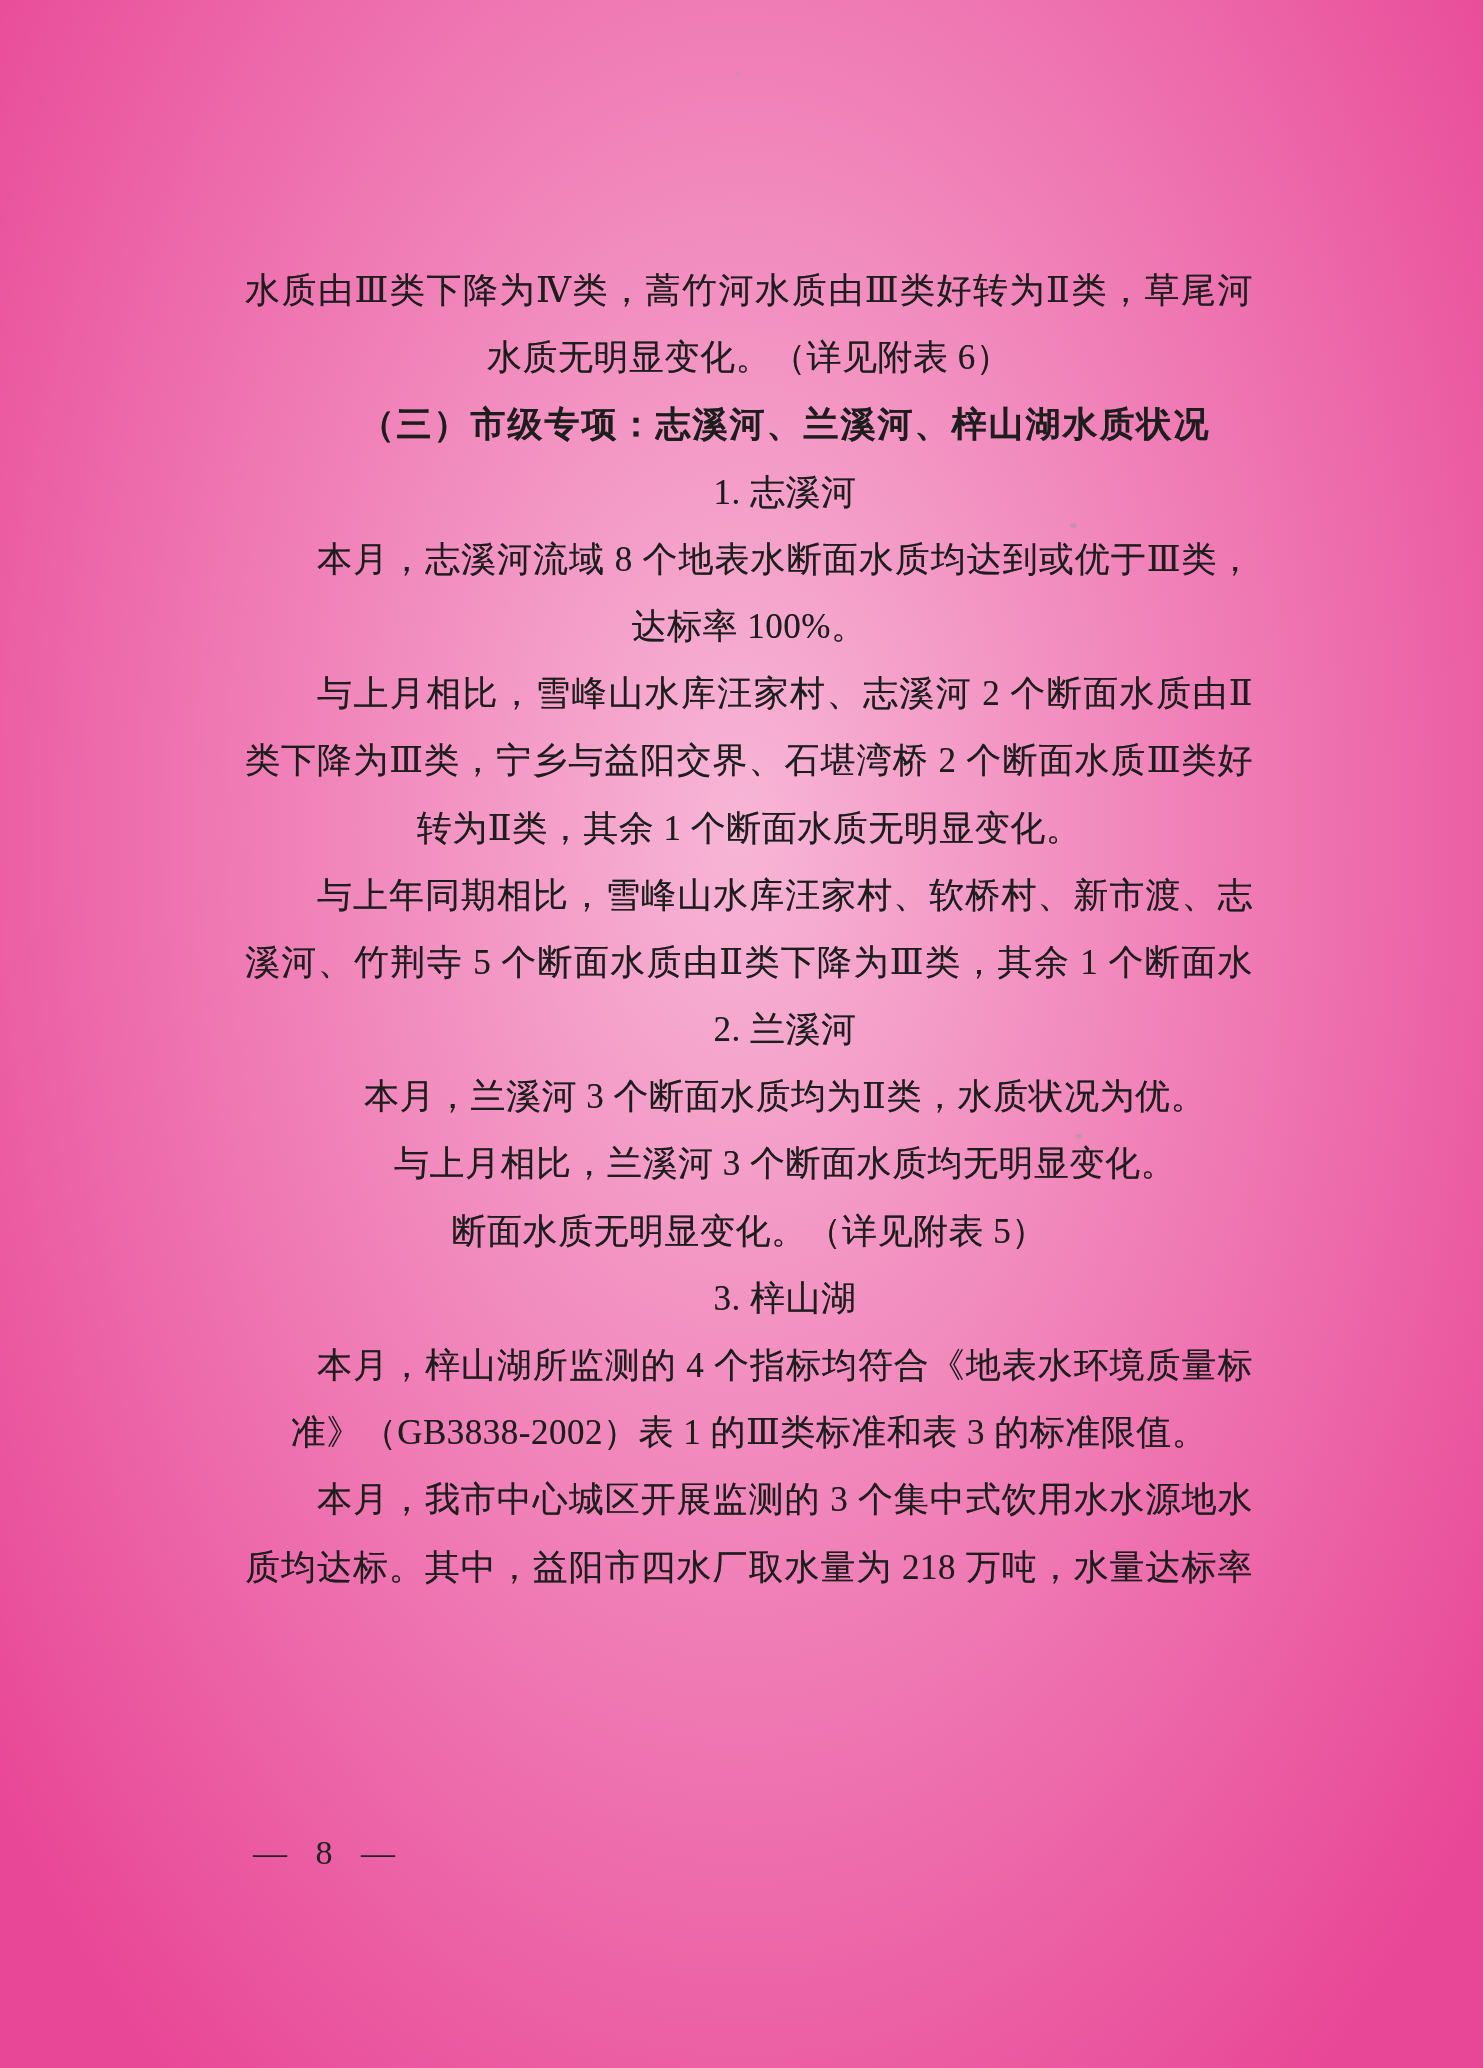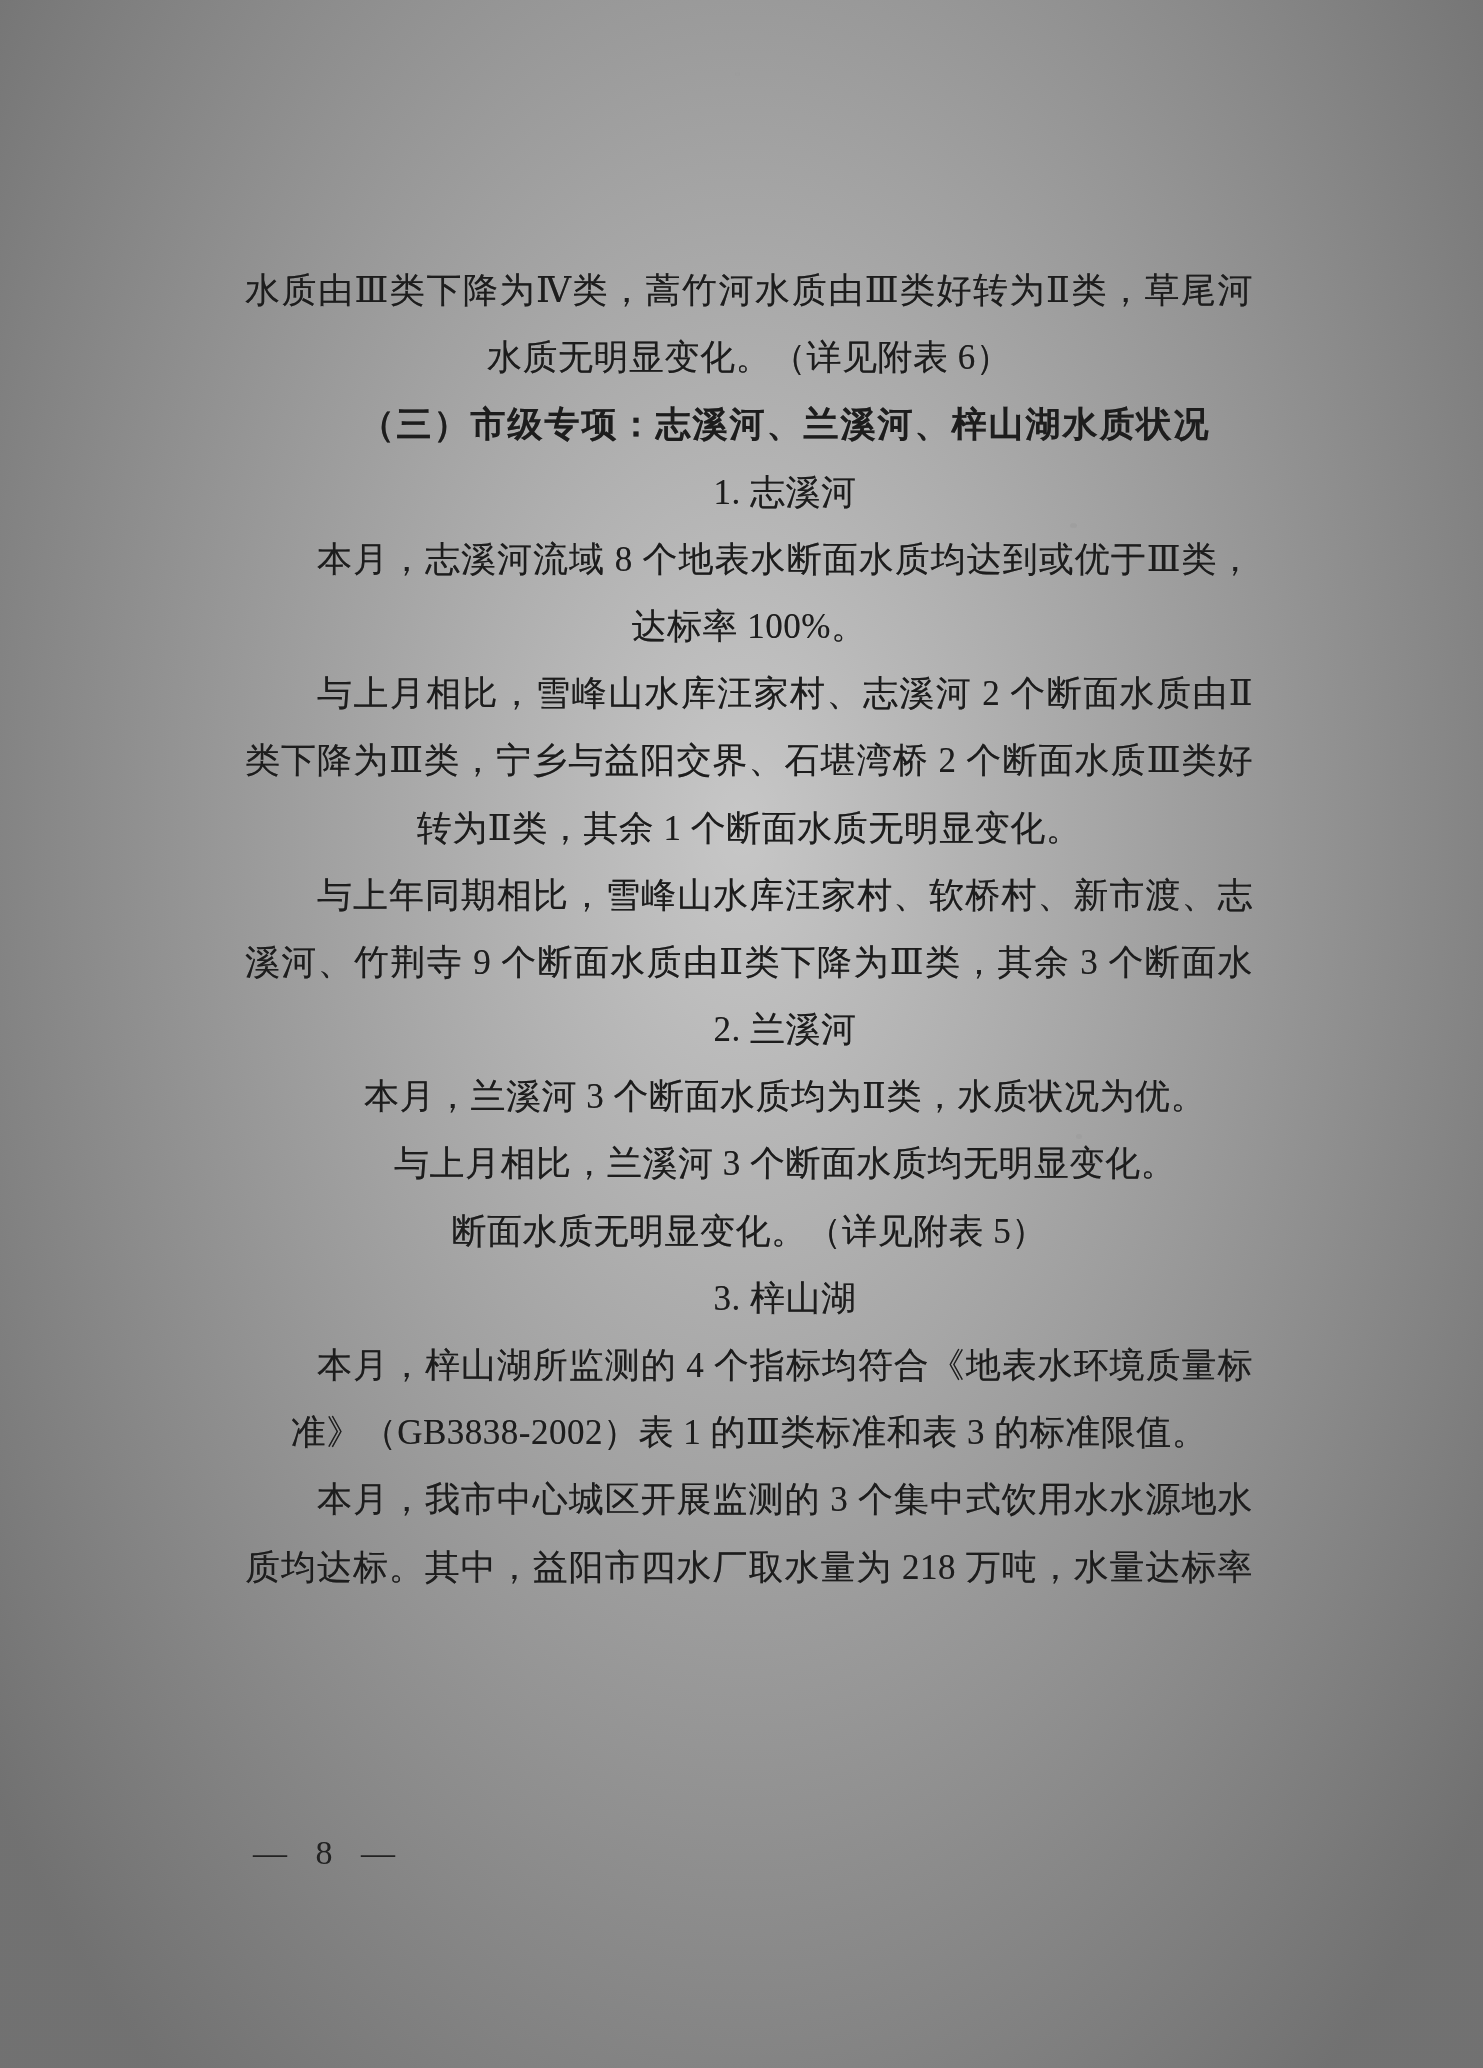--- a/index.html
+++ b/index.html
@@ -5,21 +5,21 @@
   html, body {
     margin: 0;
     padding: 0;
     background: #e9e9e9;
   }
   .page {
     position: relative;
     width: 1483px;
     height: 2068px;
     margin: 0 auto;
-    background: #737373;
+    background: #ec4899;
     overflow: hidden;
     font-family: "Liberation Serif", "DejaVu Serif", serif;
     color: #1d1d1d;
   }
   
   .page::before {
     content: "";
     position: absolute;
     inset: 0;
     background:
@@ -84,21 +84,21 @@
       <div class="line justify">水质由Ⅲ类下降为Ⅳ类，蒿竹河水质由Ⅲ类好转为Ⅱ类，草尾河</div>
       <div class="line">水质无明显变化。（详见附表 6）</div>
       <div class="line indent heading">（三）市级专项：志溪河、兰溪河、梓山湖水质状况</div>
       <div class="line indent">1. 志溪河</div>
       <div class="line indent justify">本月，志溪河流域 8 个地表水断面水质均达到或优于Ⅲ类，</div>
       <div class="line">达标率 100%。</div>
       <div class="line indent justify">与上月相比，雪峰山水库汪家村、志溪河 2 个断面水质由Ⅱ</div>
       <div class="line justify">类下降为Ⅲ类，宁乡与益阳交界、石堪湾桥 2 个断面水质Ⅲ类好</div>
       <div class="line">转为Ⅱ类，其余 1 个断面水质无明显变化。</div>
       <div class="line indent justify">与上年同期相比，雪峰山水库汪家村、软桥村、新市渡、志</div>
-      <div class="line justify">溪河、竹荆寺 9 个断面水质由Ⅱ类下降为Ⅲ类，其余 3 个断面水</div>
+      <div class="line justify">溪河、竹荆寺 5 个断面水质由Ⅱ类下降为Ⅲ类，其余 1 个断面水</div>
       <div class="line indent">2. 兰溪河</div>
       <div class="line indent">本月，兰溪河 3 个断面水质均为Ⅱ类，水质状况为优。</div>
       <div class="line indent">与上月相比，兰溪河 3 个断面水质均无明显变化。</div>
       <div class="line">断面水质无明显变化。（详见附表 5）</div>
       <div class="line indent">3. 梓山湖</div>
       <div class="line indent justify">本月，梓山湖所监测的 4 个指标均符合《地表水环境质量标</div>
       <div class="line">准》（GB3838-2002）表 1 的Ⅲ类标准和表 3 的标准限值。</div>
       <div class="line indent justify">本月，我市中心城区开展监测的 3 个集中式饮用水水源地水</div>
       <div class="line justify">质均达标。其中，益阳市四水厂取水量为 218 万吨，水量达标率</div>
     </div>

